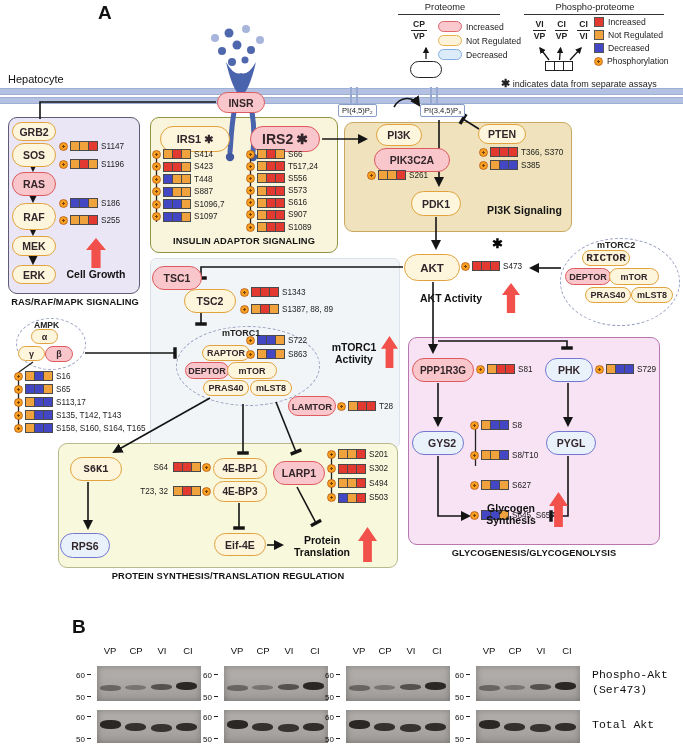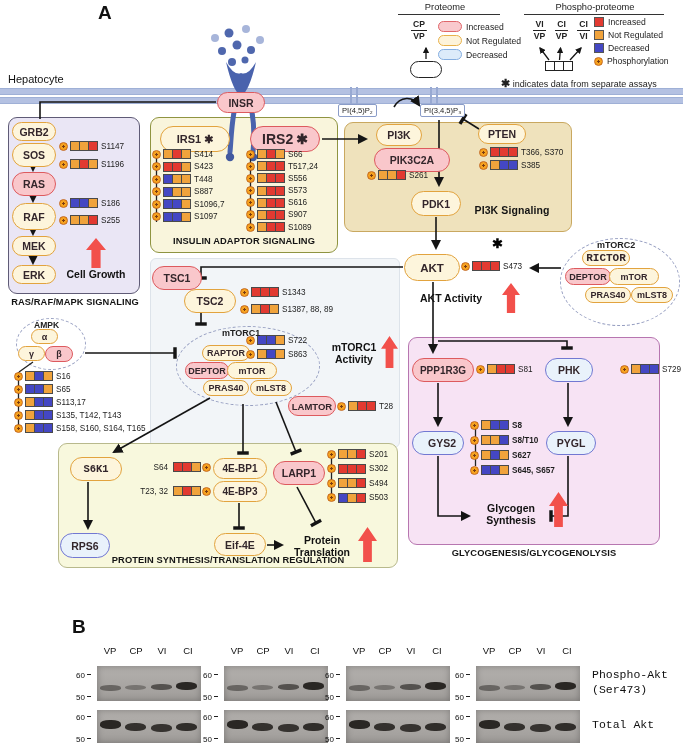--- a/index.html
+++ b/index.html
@@ -132,26 +132,26 @@
     <span>indicates data from separate assays</span>
   </div>
 
   <div class="box" style="left:8px;top:117px;width:132px;height:177px;background:#eae6f5;border-color:#5f5b76;"></div>
   <div class="caption" style="left:0px;top:297px;width:150px;">RAS/RAF/MAPK SIGNALING</div>
 
   <div class="box" style="left:150px;top:117px;width:188px;height:136px;background:#f9f5dc;border-color:#8f9441;"></div>
   <div class="caption" style="left:150px;top:236px;width:188px;">INSULIN ADAPTOR SIGNALING</div>
 
   <div class="box" style="left:344px;top:122px;width:228px;height:110px;background:#efe2bc;border-color:#c9a860;"></div>
-  <div class="caption" style="left:462px;top:204px;width:100px;font-size:10.5px;text-align:center;">PI3K Signaling</div>
+  <div class="caption" style="left:462px;top:204px;width:100px;font-size:10.5px;text-align:right;">PI3K Signaling</div>
 
   <div class="box" style="left:150px;top:258px;width:250px;height:190px;background:#f2f5f8;border-color:#dde3ea;border-radius:6px;"></div>
 
   <div class="box" style="left:58px;top:443px;width:340px;height:125px;background:#f8f8dd;border-color:#b8b98c;"></div>
-  <div class="caption" style="left:58px;top:555px;width:340px;">PROTEIN SYNTHESIS/TRANSLATION REGULATION</div>
+  <div class="caption" style="left:58px;top:571px;width:340px;">PROTEIN SYNTHESIS/TRANSLATION REGULATION</div>
 
   <div class="box" style="left:408px;top:337px;width:252px;height:208px;background:#f7e3f4;border-color:#b776b0;"></div>
   <div class="caption" style="left:408px;top:548px;width:252px;">GLYCOGENESIS/GLYCOGENOLYSIS</div>
 
   <svg class="overlay" width="683" height="746" viewBox="0 0 683 746">
     <defs>
       <marker id="ah" viewBox="0 0 10 10" refX="8" refY="5" markerWidth="6.5" markerHeight="6.5" orient="auto-start-reverse">
           <path d="M0,0 L10,5 L0,10 z" fill="#141414"></path>
         </marker>
       <marker id="ah2" viewBox="0 0 10 10" refX="8" refY="5" markerWidth="5" markerHeight="5" orient="auto-start-reverse">
@@ -741,35 +741,35 @@
           <span class="sq" style="background: rgb(240, 163, 60);"></span>
           <span class="sq" style="background: rgb(226, 58, 49);"></span>
           <span class="sq" style="background: rgb(226, 58, 49);"></span>
         </span>
         <span class="slab">S81</span>
       </div>
     </div>
   <div class="capsule v-blue" style="left:545px;top:358px;width:48px;height:24px;">
       <span>PHK</span>
     </div>
-  <div class="sites" style="left:620px;top:364px;">
+  <div class="sites" style="left:595px;top:364px;">
       <div class="siterow">
         <span class="pcirc"></span>
         <span class="sqs">
           <span class="sq" style="background: rgb(240, 163, 60);"></span>
           <span class="sq" style="background: rgb(68, 71, 195);"></span>
           <span class="sq" style="background: rgb(68, 71, 195);"></span>
         </span>
         <span class="slab">S729</span>
       </div>
     </div>
   <div class="capsule v-blue" style="left:412px;top:431px;width:52px;height:24px;padding-left:8px;">
       <span>GYS2</span>
     </div>
-  <div class="sites" style="left:470px;top:420px;gap:5px;font-weight:bold;">
+  <div class="sites" style="left:470px;top:420px;gap:20px;">
       <div class="siterow">
         <span class="pcirc"></span>
         <span class="sqs">
           <span class="sq" style="background: rgb(240, 163, 60);"></span>
           <span class="sq" style="background: rgb(68, 71, 195);"></span>
           <span class="sq" style="background: rgb(68, 71, 195);"></span>
         </span>
         <span class="slab">S8</span>
       </div>
       <div class="siterow">

